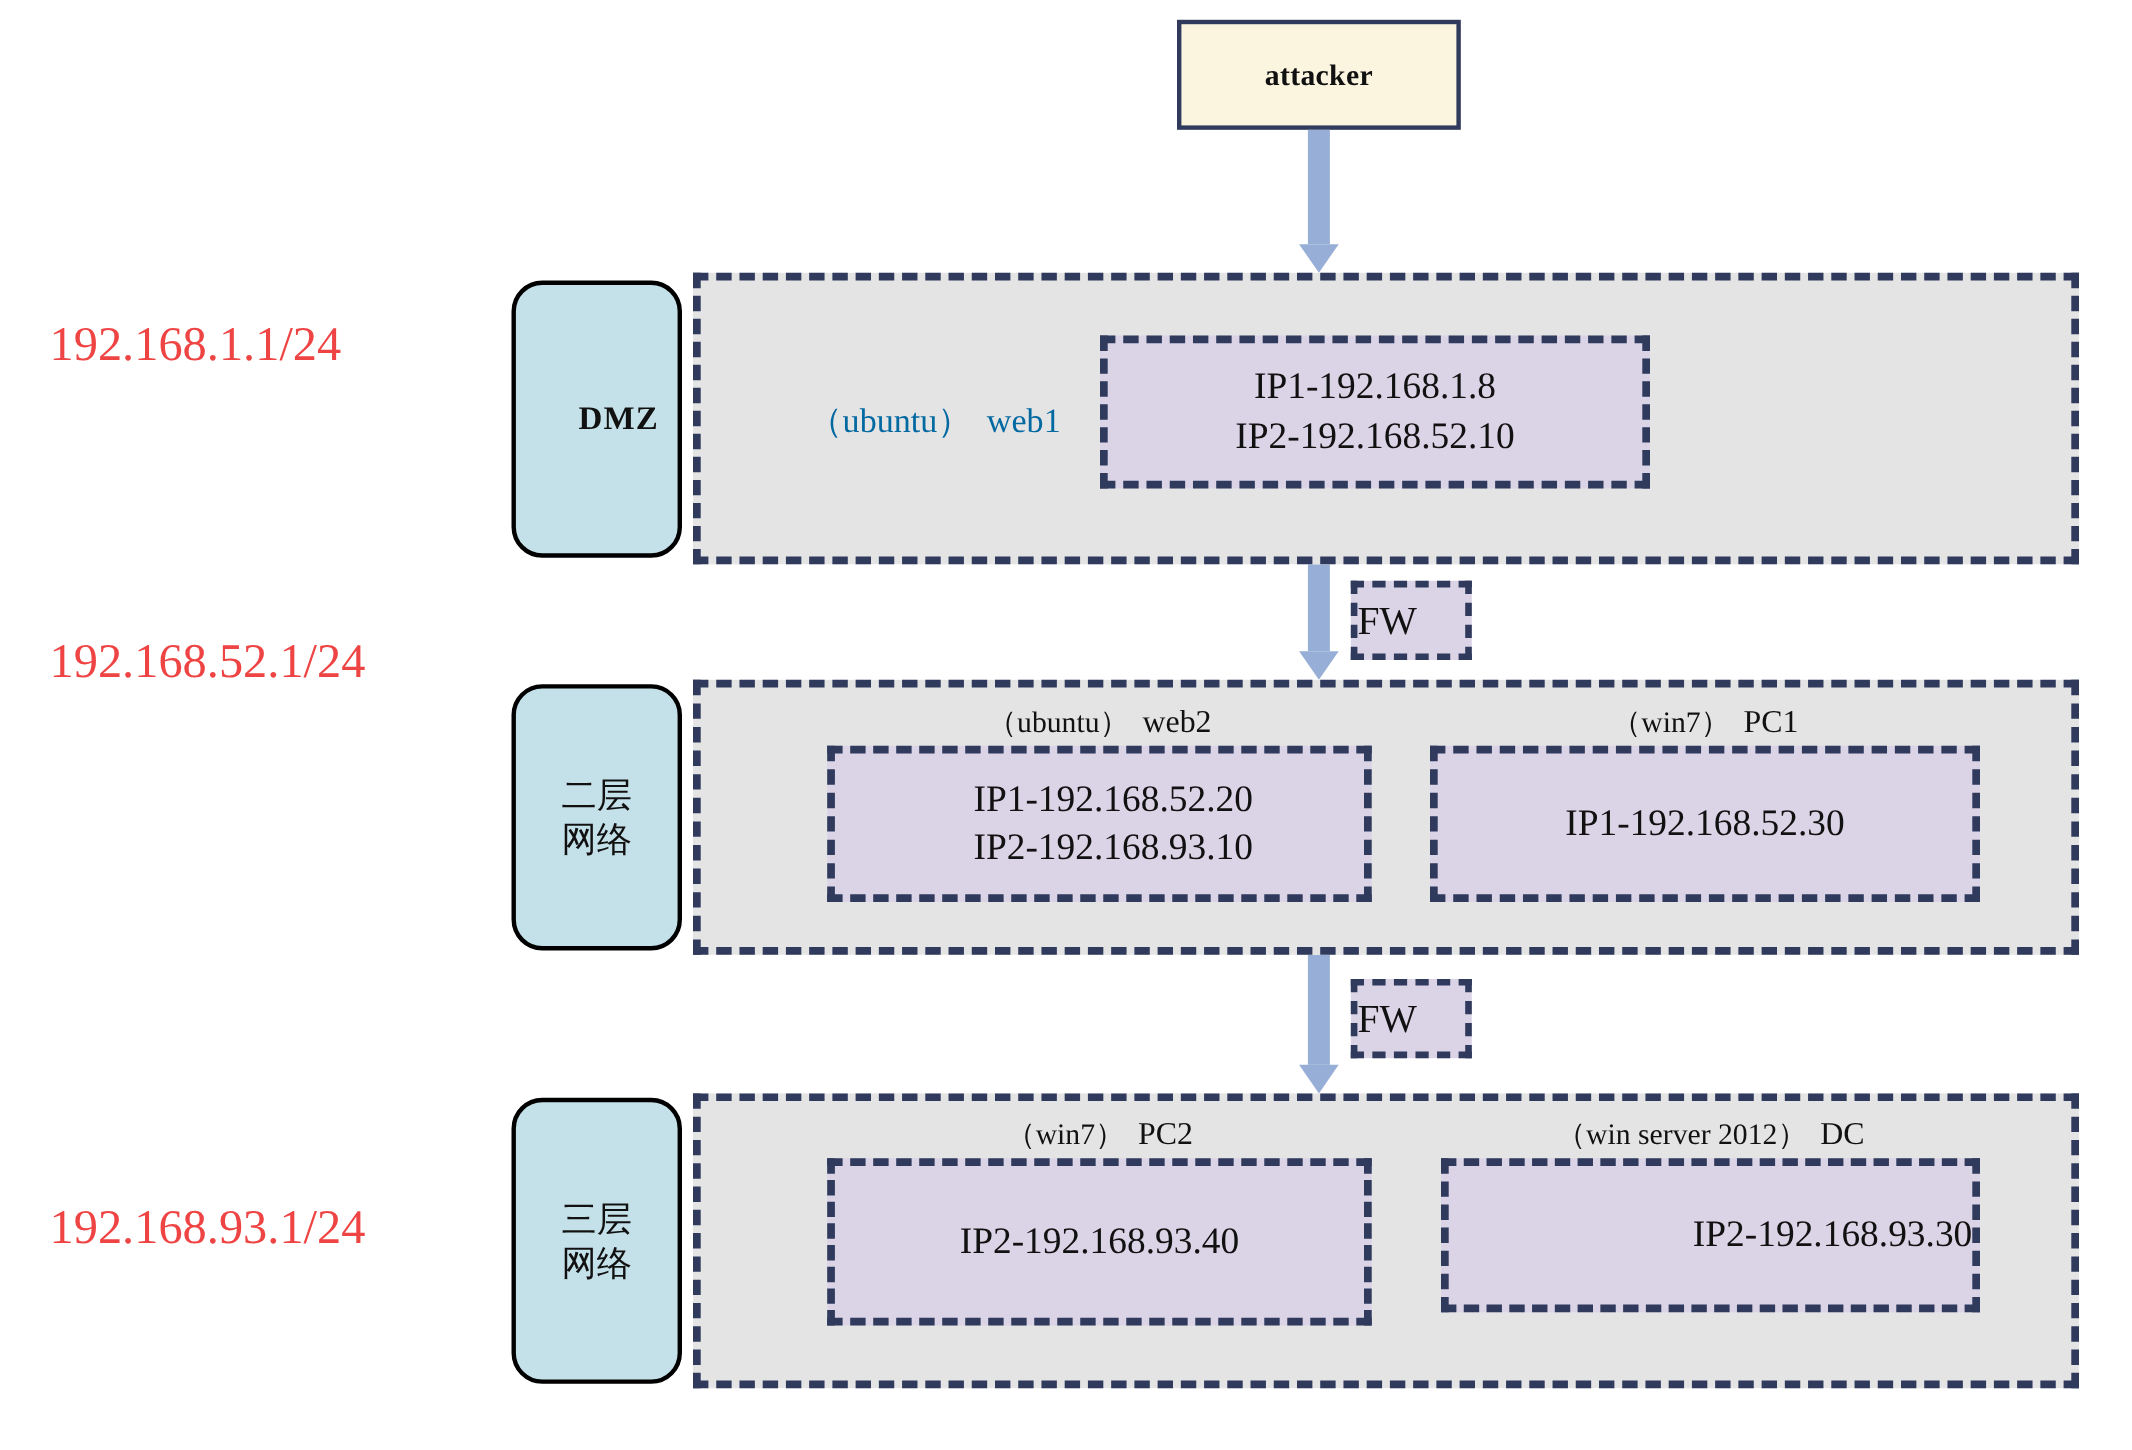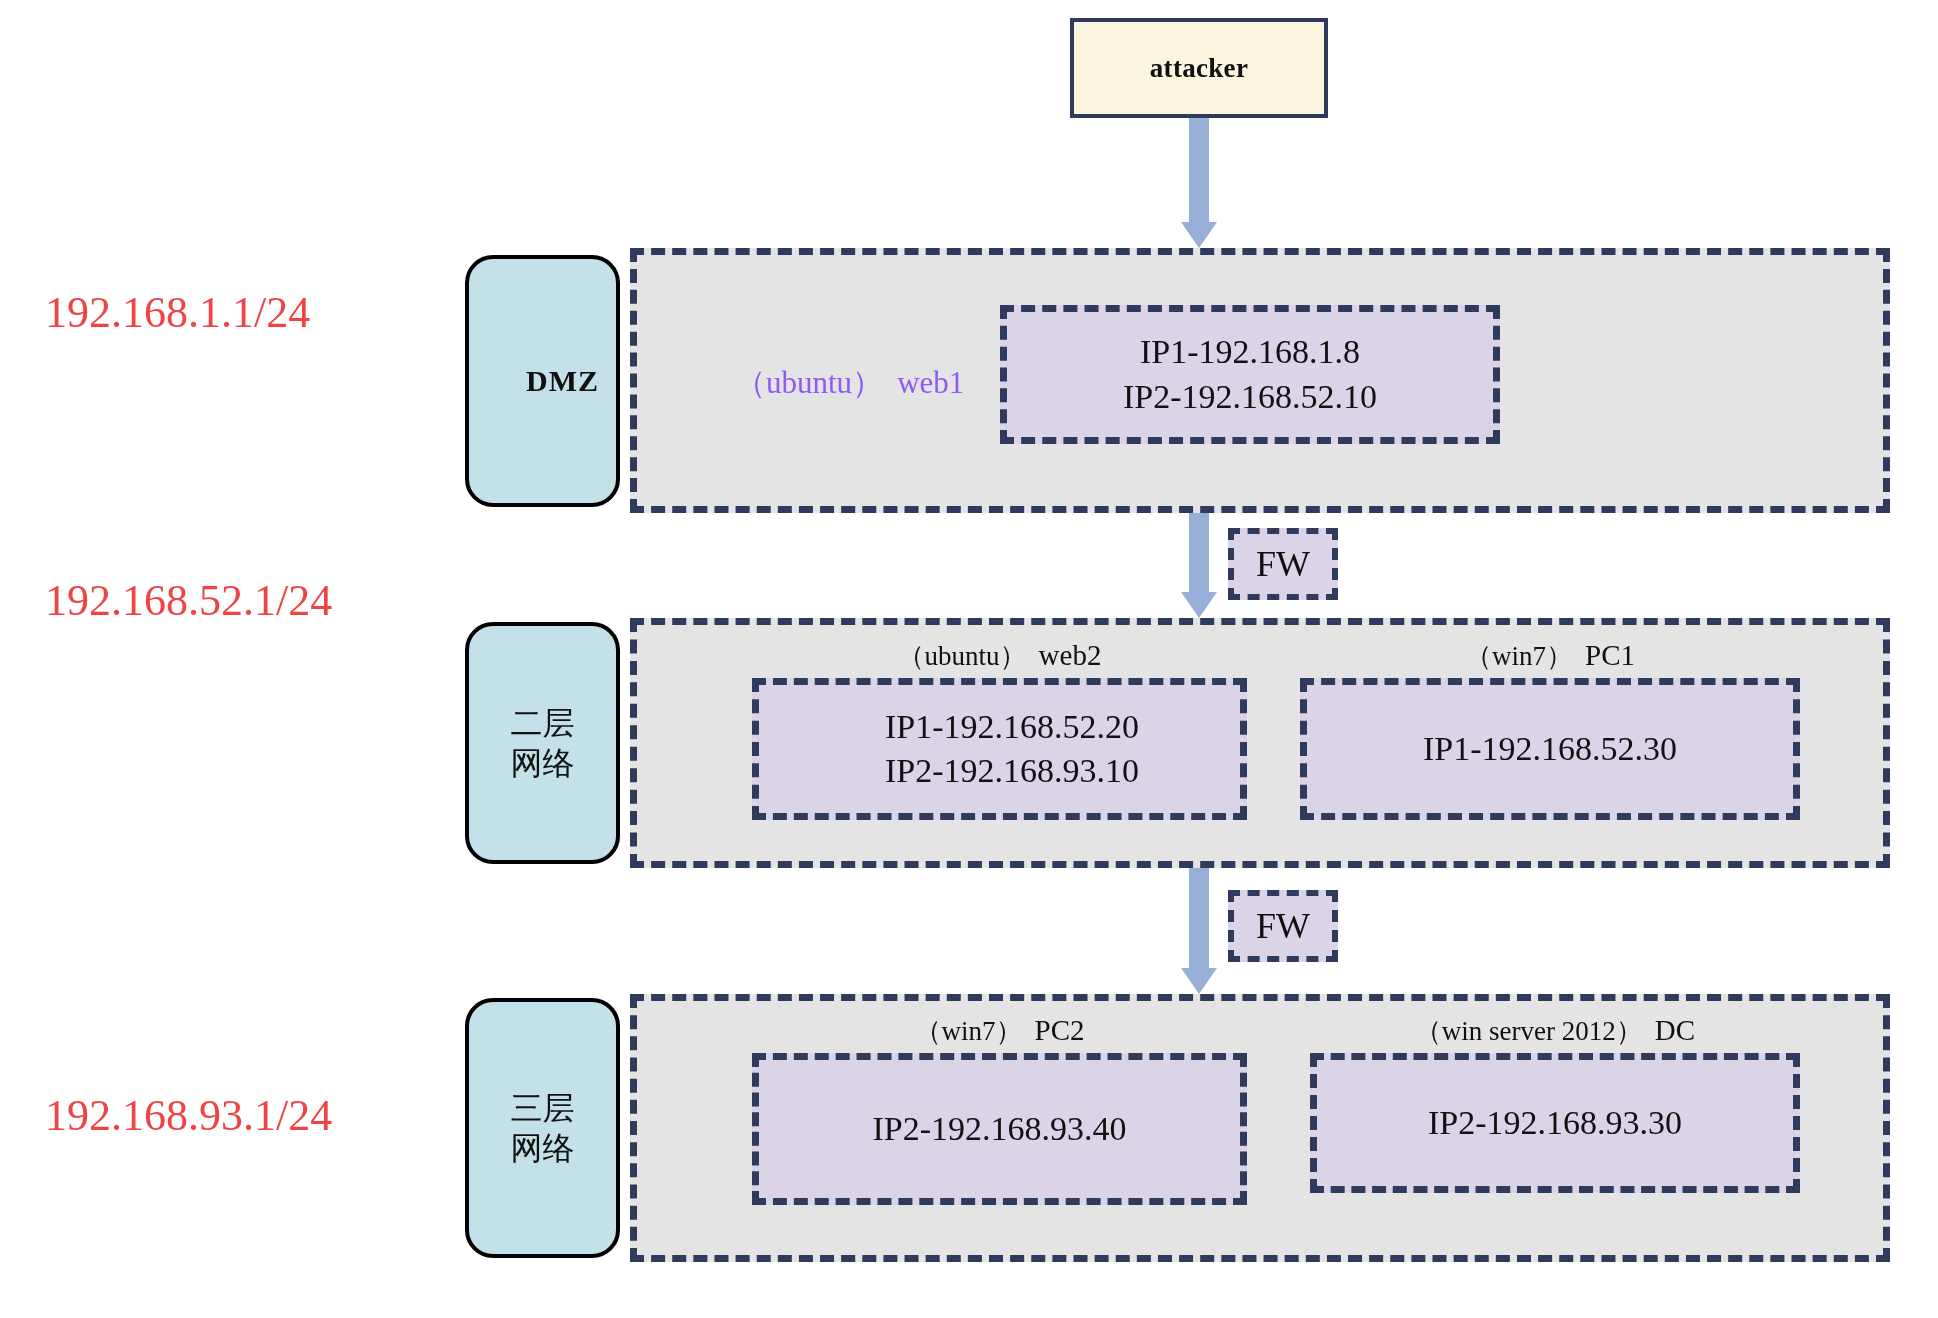--- a/index.html
+++ b/index.html
@@ -134,34 +134,33 @@
     color: #111111;
     line-height: 1.3;
     white-space: nowrap;
     font-family: "Liberation Serif", "DejaVu Serif", serif;
   }
 
   
   .host-inline-caption {
     position: absolute;
     font-size: 31px;
-    color: #8b5cf6;
+    color: #0369a1;
     white-space: nowrap;
     z-index: 2;
     font-family: "Liberation Serif", "DejaVu Serif", serif;
   }
 
   
   .fw-box {
     position: absolute;
     background: #DBD3E6;
     border: 6px dashed #2F3A5C;
     display: flex;
     align-items: center;
-    justify-content: center;
     z-index: 4;
   }
   .fw-label {
     font-size: 36px;
     color: #111111;
     font-family: "Liberation Serif", "DejaVu Serif", serif;
   }
 </style>
 </head>
 <body>
@@ -263,19 +262,19 @@
       </div>
       <div class="ip-box" style="width:495px; height:152px;">
         <span class="ip-line">IP2-192.168.93.40</span>
       </div>
     </div>
 
     <div class="host" style="left:1310px; top:1013px; width:490px;">
       <div class="host-caption">
         <span class="os">（win server 2012）</span><span style="display:inline-block;width:12px;"></span><span>DC</span>
       </div>
-      <div class="ip-box" style="width:490px; height:140px;">
+      <div class="ip-box" style="width:490px; height:140px;align-items:flex-end;">
         <span class="ip-line">IP2-192.168.93.30</span>
       </div>
     </div>
   </div>
 
 </div>
 
 </body></html>

